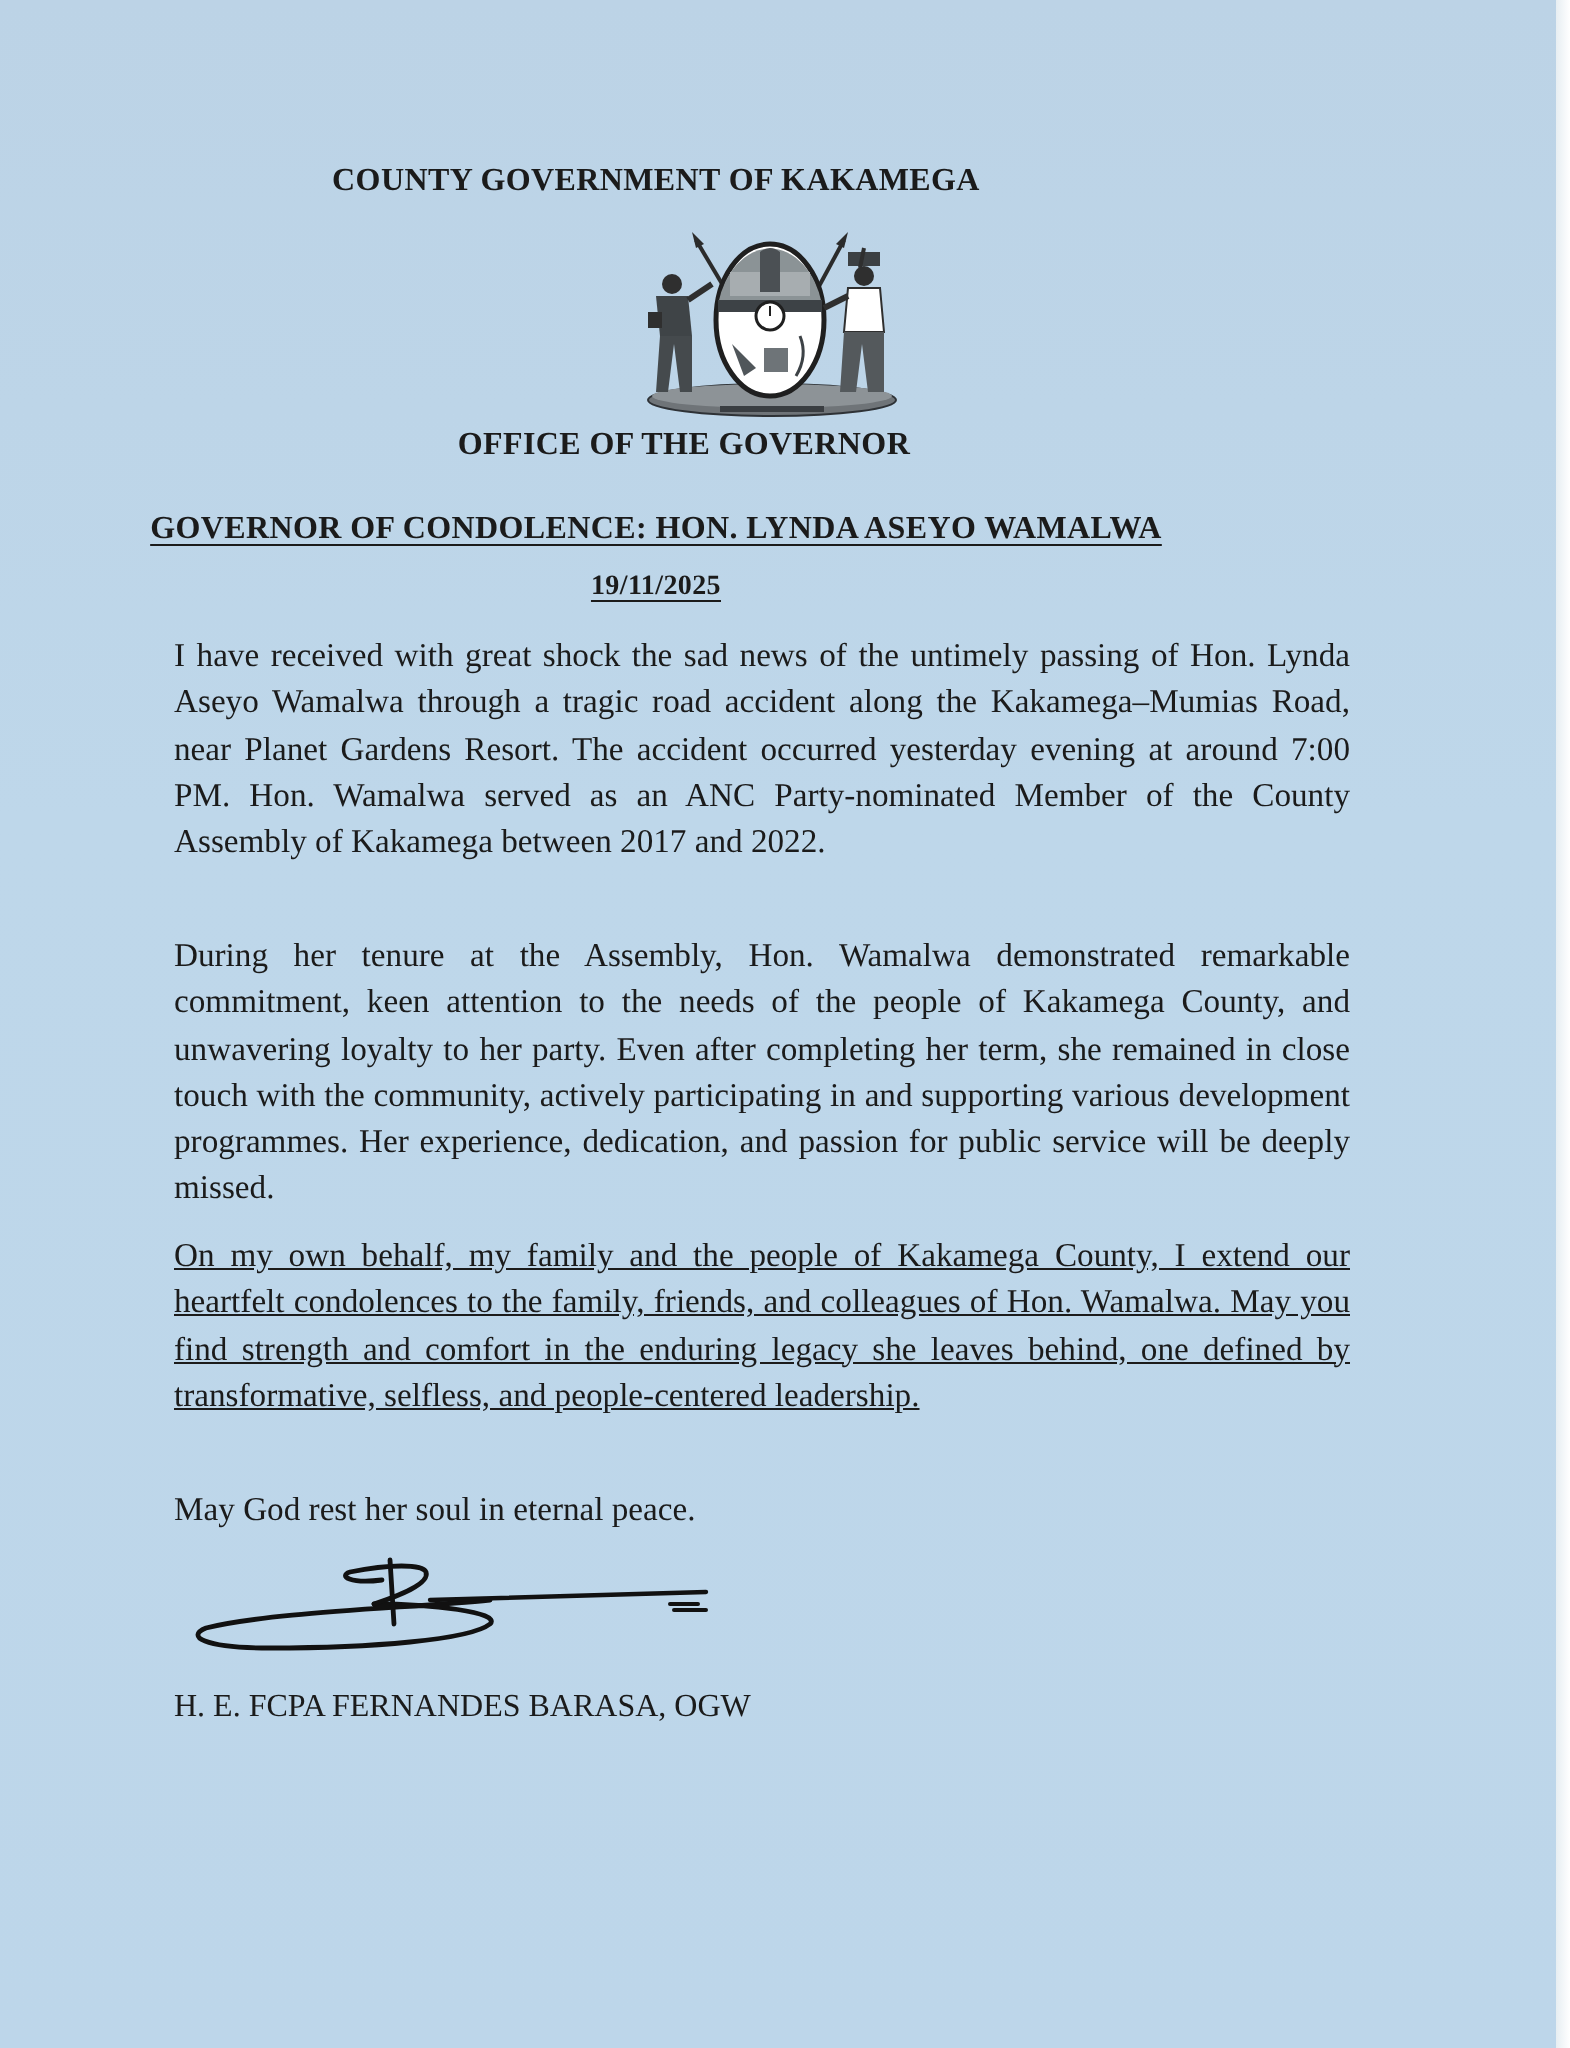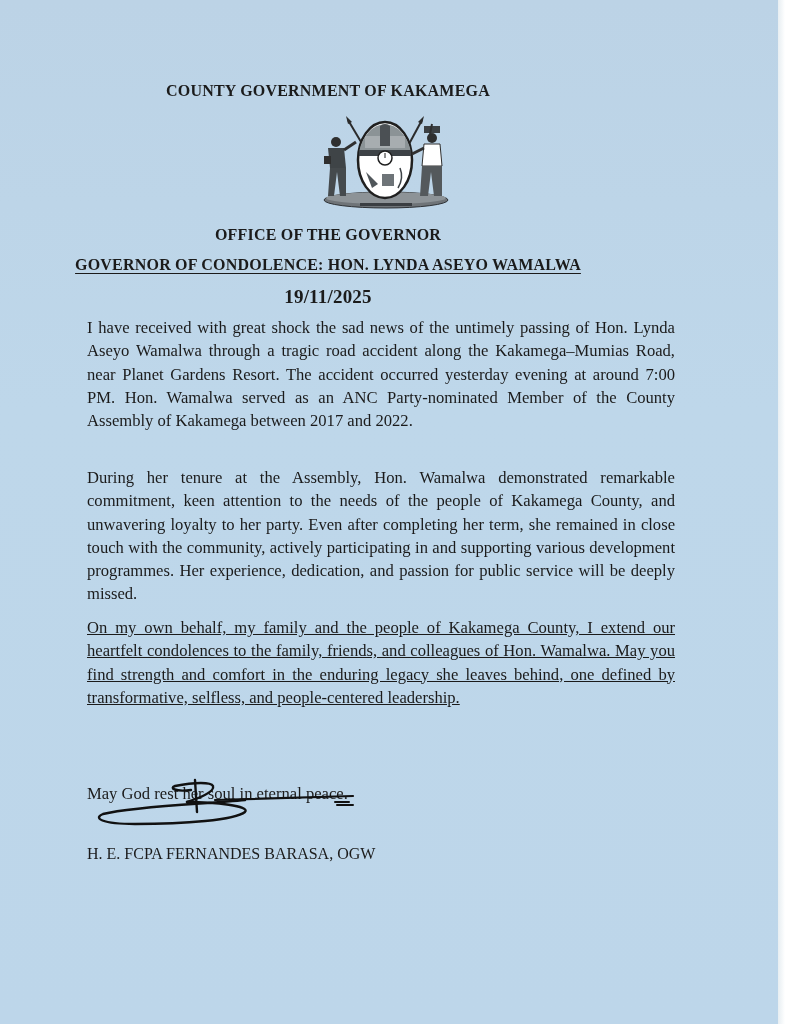--- a/index.html
+++ b/index.html
@@ -33,44 +33,44 @@
     .heading {
       position: absolute;
       left: 0;
       width: 656px;
       text-align: center;
       font-weight: bold;
       font-size: 16px;
       letter-spacing: 0.2px;
     }
     .h-county { top: 82px; }
-    .h-office { top: 226px; }
+    .h-office { top: 214px; padding-left: 14px; }
     .h-title { top: 256px; text-decoration: underline; text-underline-offset: 3px; }
-    .h-date { top: 286px; text-underline-offset: 3px; font-size: 19px; }
+    .h-date { top: 286px; text-decoration: underline; text-underline-offset: 3px; font-size: 14px; }
     .logo {
       position: absolute;
       left: 318px;
       top: 112px;
       width: 135px;
       height: 100px;
     }
     .body-text {
       position: absolute;
       left: 87px;
       width: 588px;
       font-size: 16.6px;
       line-height: 23.3px;
       text-align: justify;
       text-align-last: left;
       margin: 0;
     }
     .p1 { top: 316px; }
     .p2 { top: 466px; }
     .p3 { top: 616px; text-decoration: underline; }
-    .p4 { top: 743px; margin-top: 39px; }
+    .p4 { top: 743px; }
     .signature {
       position: absolute;
       left: 95px;
       top: 778px;
       width: 270px;
       height: 48px;
     }
     .sig-name {
       position: absolute;
       left: 87px;

